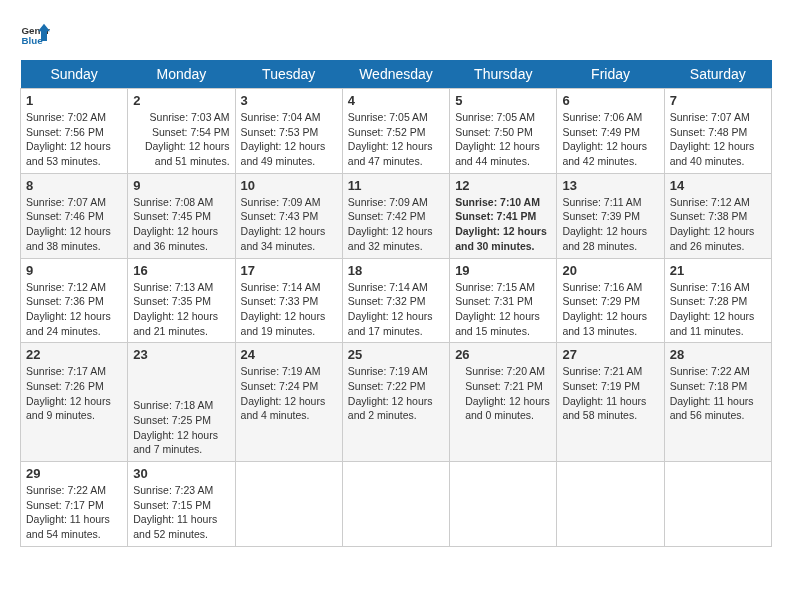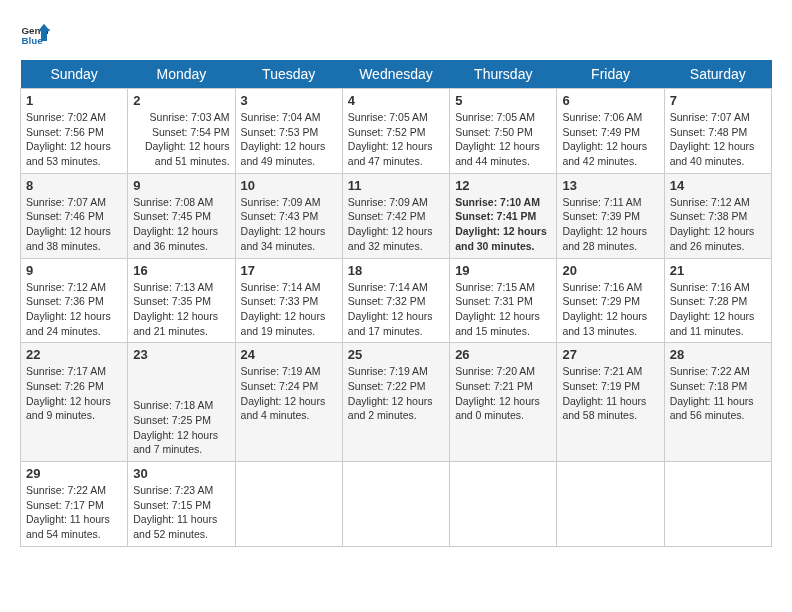--- a/index.html
+++ b/index.html
@@ -283,21 +283,21 @@
         </td>
         <td>
           <span class="day-number">25</span>
           <div class="day-info" style="white-space: pre-line;">Sunrise: 7:19 AM
 Sunset: 7:22 PM
 Daylight: 12 hours
 and 2 minutes.</div>
         </td>
         <td>
           <span class="day-number">26</span>
-          <div class="day-info" style="white-space: pre-line;">Sunrise: 7:20 AM
+          <div class="day-info" style="white-space: pre-line; margin-left: 10px;">Sunrise: 7:20 AM
 Sunset: 7:21 PM
 Daylight: 12 hours
 and 0 minutes.</div>
         </td>
         <td>
           <span class="day-number">27</span>
           <div class="day-info" style="white-space: pre-line;">Sunrise: 7:21 AM
 Sunset: 7:19 PM
 Daylight: 11 hours
 and 58 minutes.</div>

